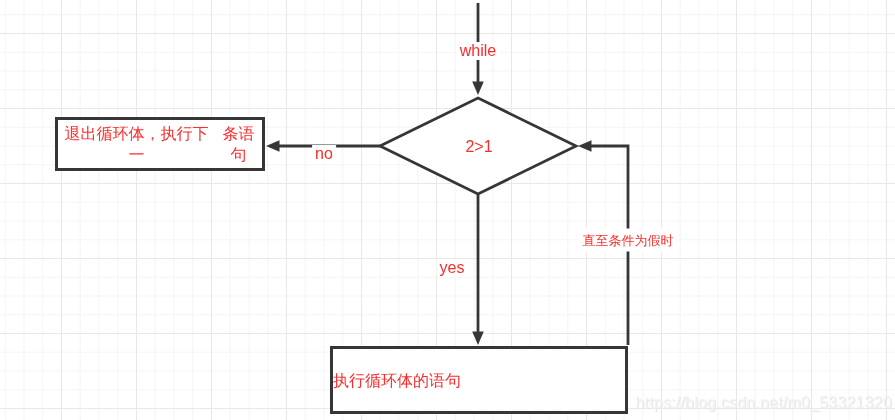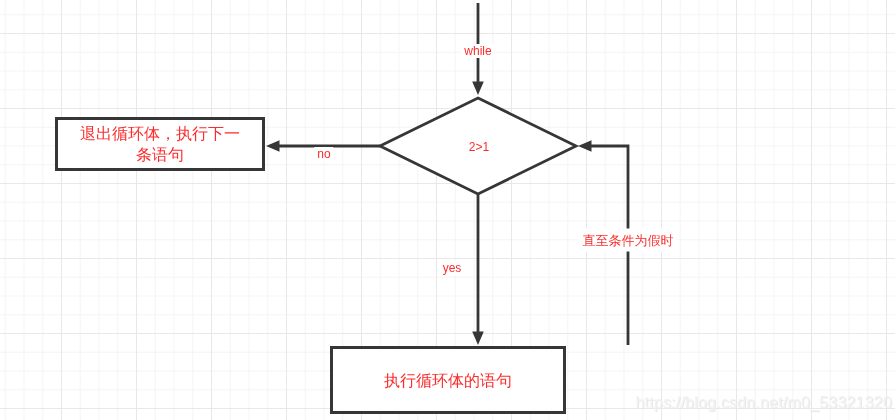--- a/index.html
+++ b/index.html
@@ -30,33 +30,33 @@
   svg.connectors{position:absolute;left:0;top:0;width:895px;height:420px}
   .conn{stroke:var(--line);stroke-width:2.8px;fill:none}
   .head{fill:var(--line);stroke:none}
   .shape{fill:#ffffff;stroke:var(--line);stroke-width:2.8px}
 
   .box{
     position:absolute;
     background:#fff;
     border:3px solid var(--line);
     color:var(--red);
-    display:flex;flex-direction:column;
-    align-items:center;justify-content:center;
+    display:flex;flex-direction:row;
+    align-items:center;
     text-align:center;
     font-size:16px;line-height:21px;
   }
   .box-exit{left:55px;top:117px;width:210px;height:54px}
-  .box-body{left:330px;top:346px;width:236px;height:68px}
+  .box-body{left:330px;top:346px;width:298px;height:68px}
 
   .lbl{
     position:absolute;
     transform:translate(-50%,-50%);
     color:var(--red);
-    font-size:12px;
+    font-size:16px;
     white-space:nowrap;
     background:#fff;
     padding:0 3px;
   }
   .lbl-while{left:478px;top:51px}
   .lbl-cond{left:479px;top:147px;background:transparent;padding:0}
   .lbl-no{left:324px;top:154px}
   .lbl-yes{left:452px;top:268px}
   .loop-note{
     position:absolute;

